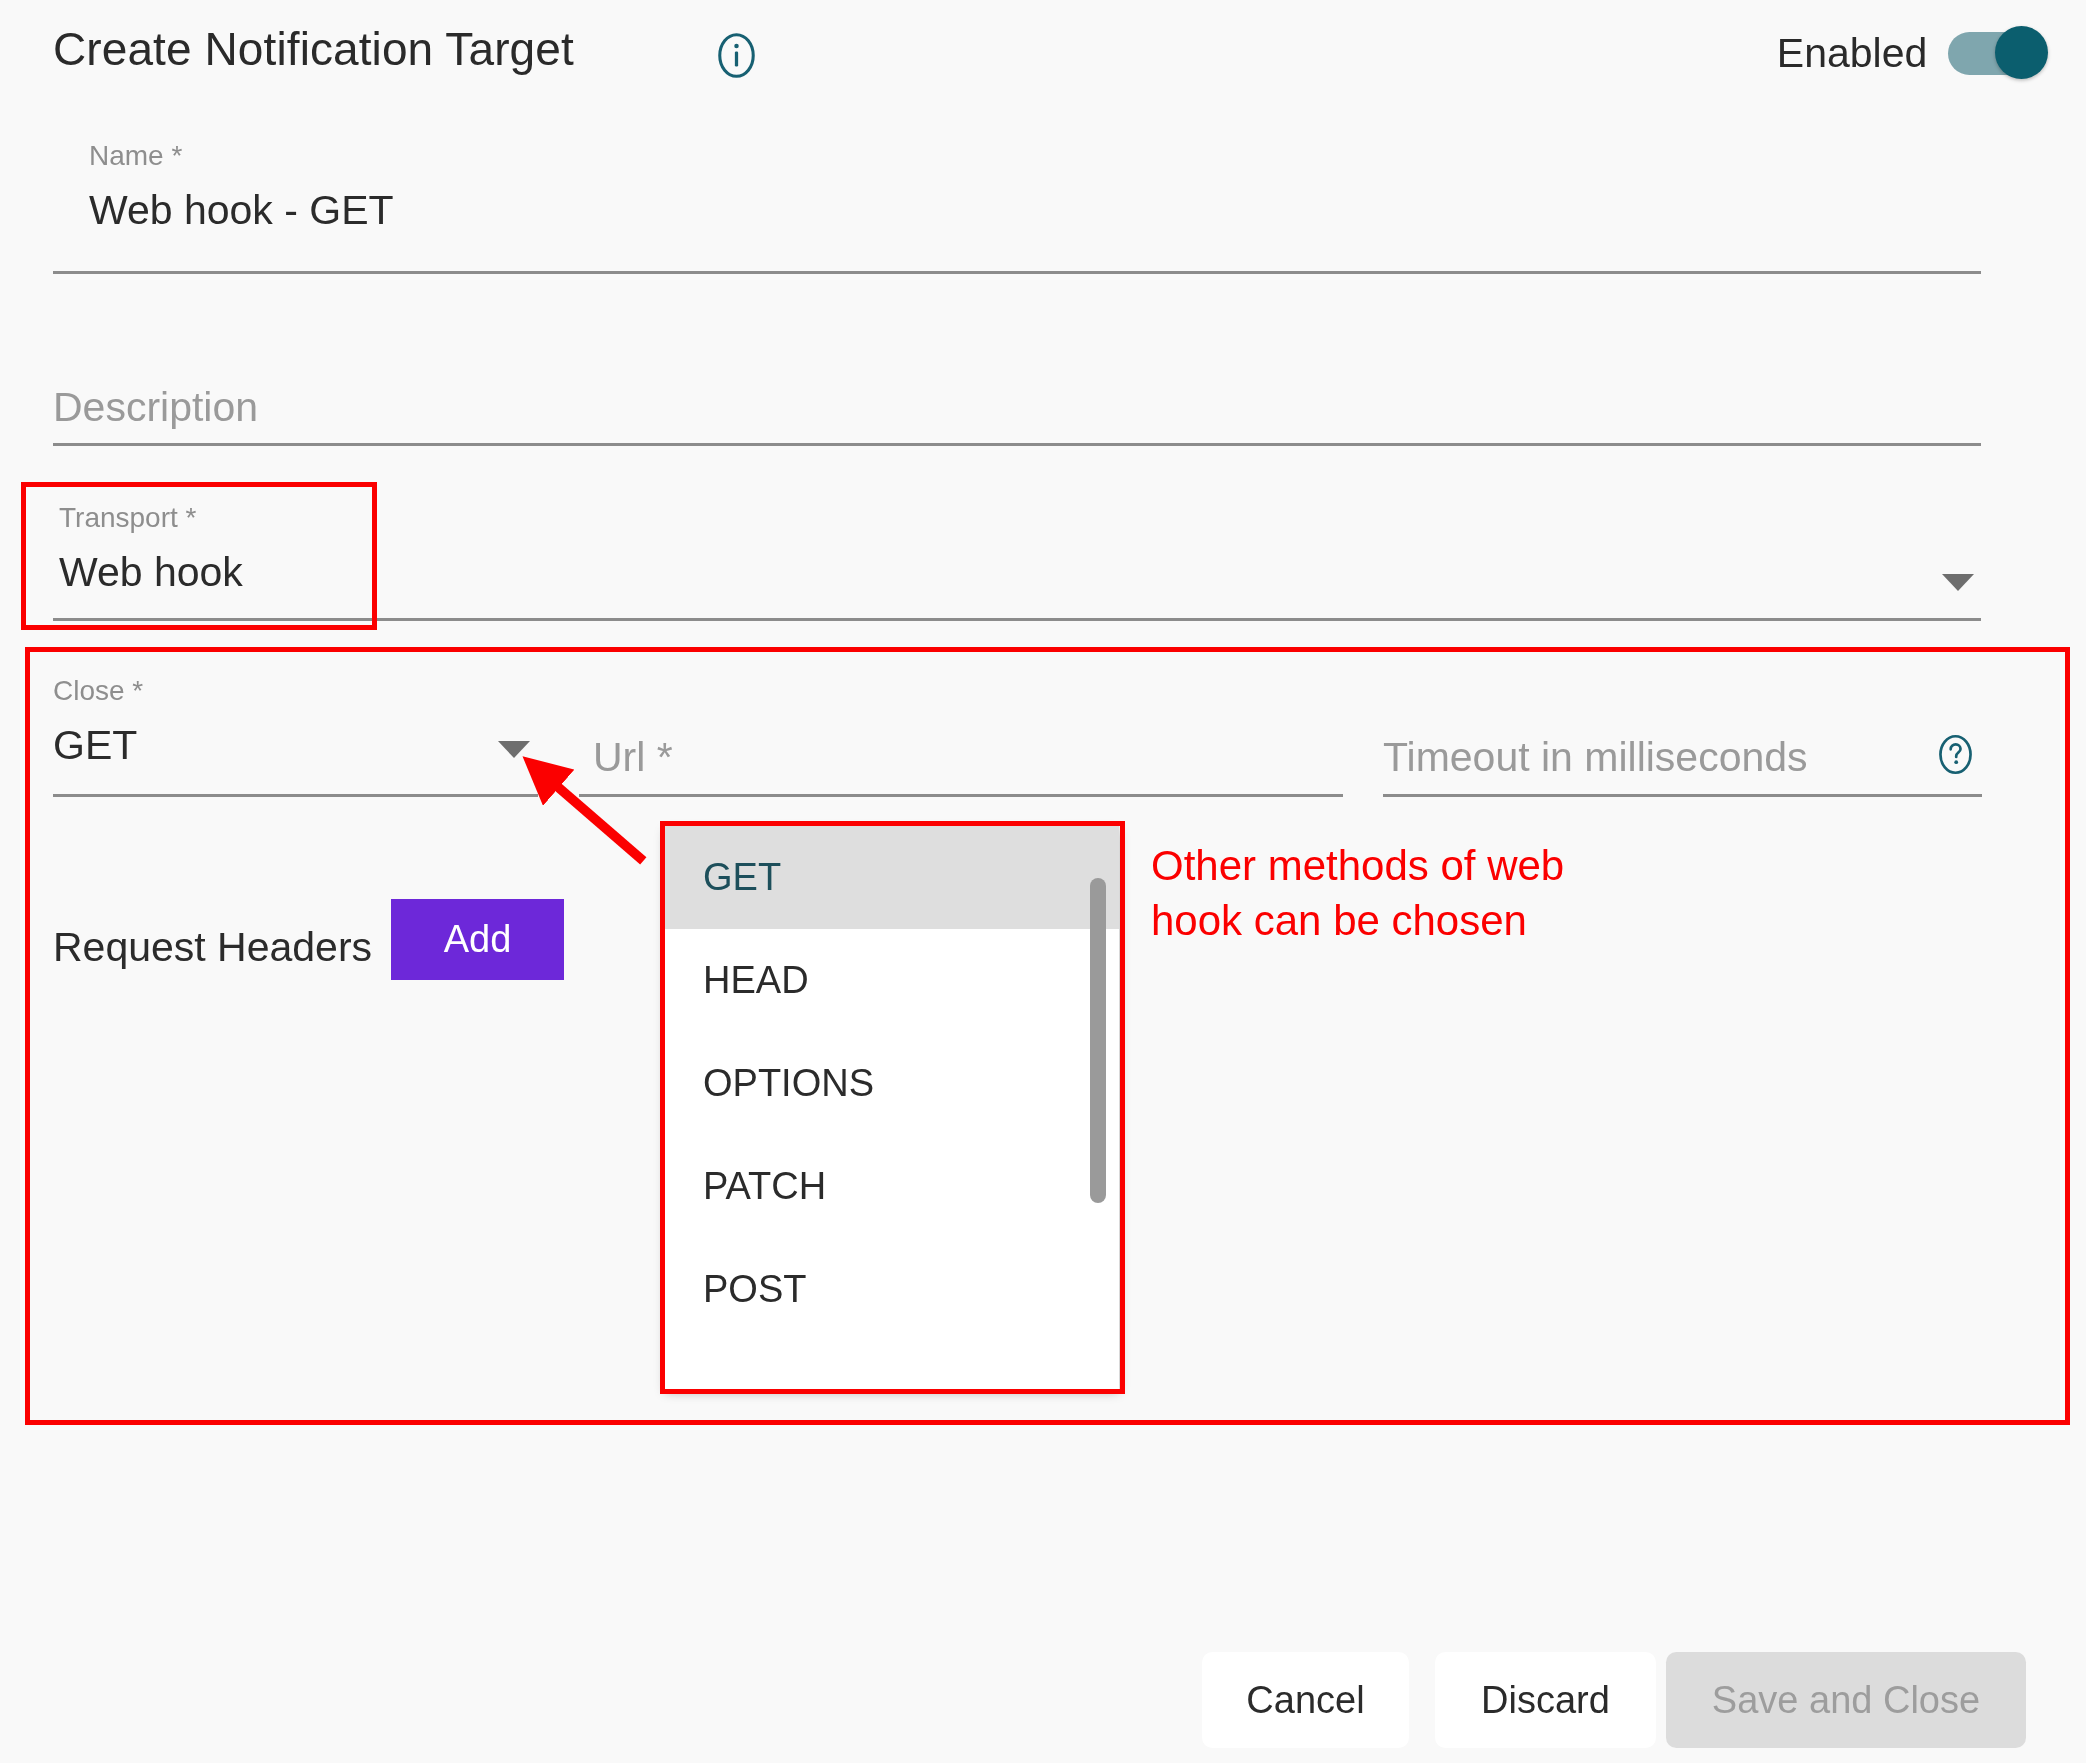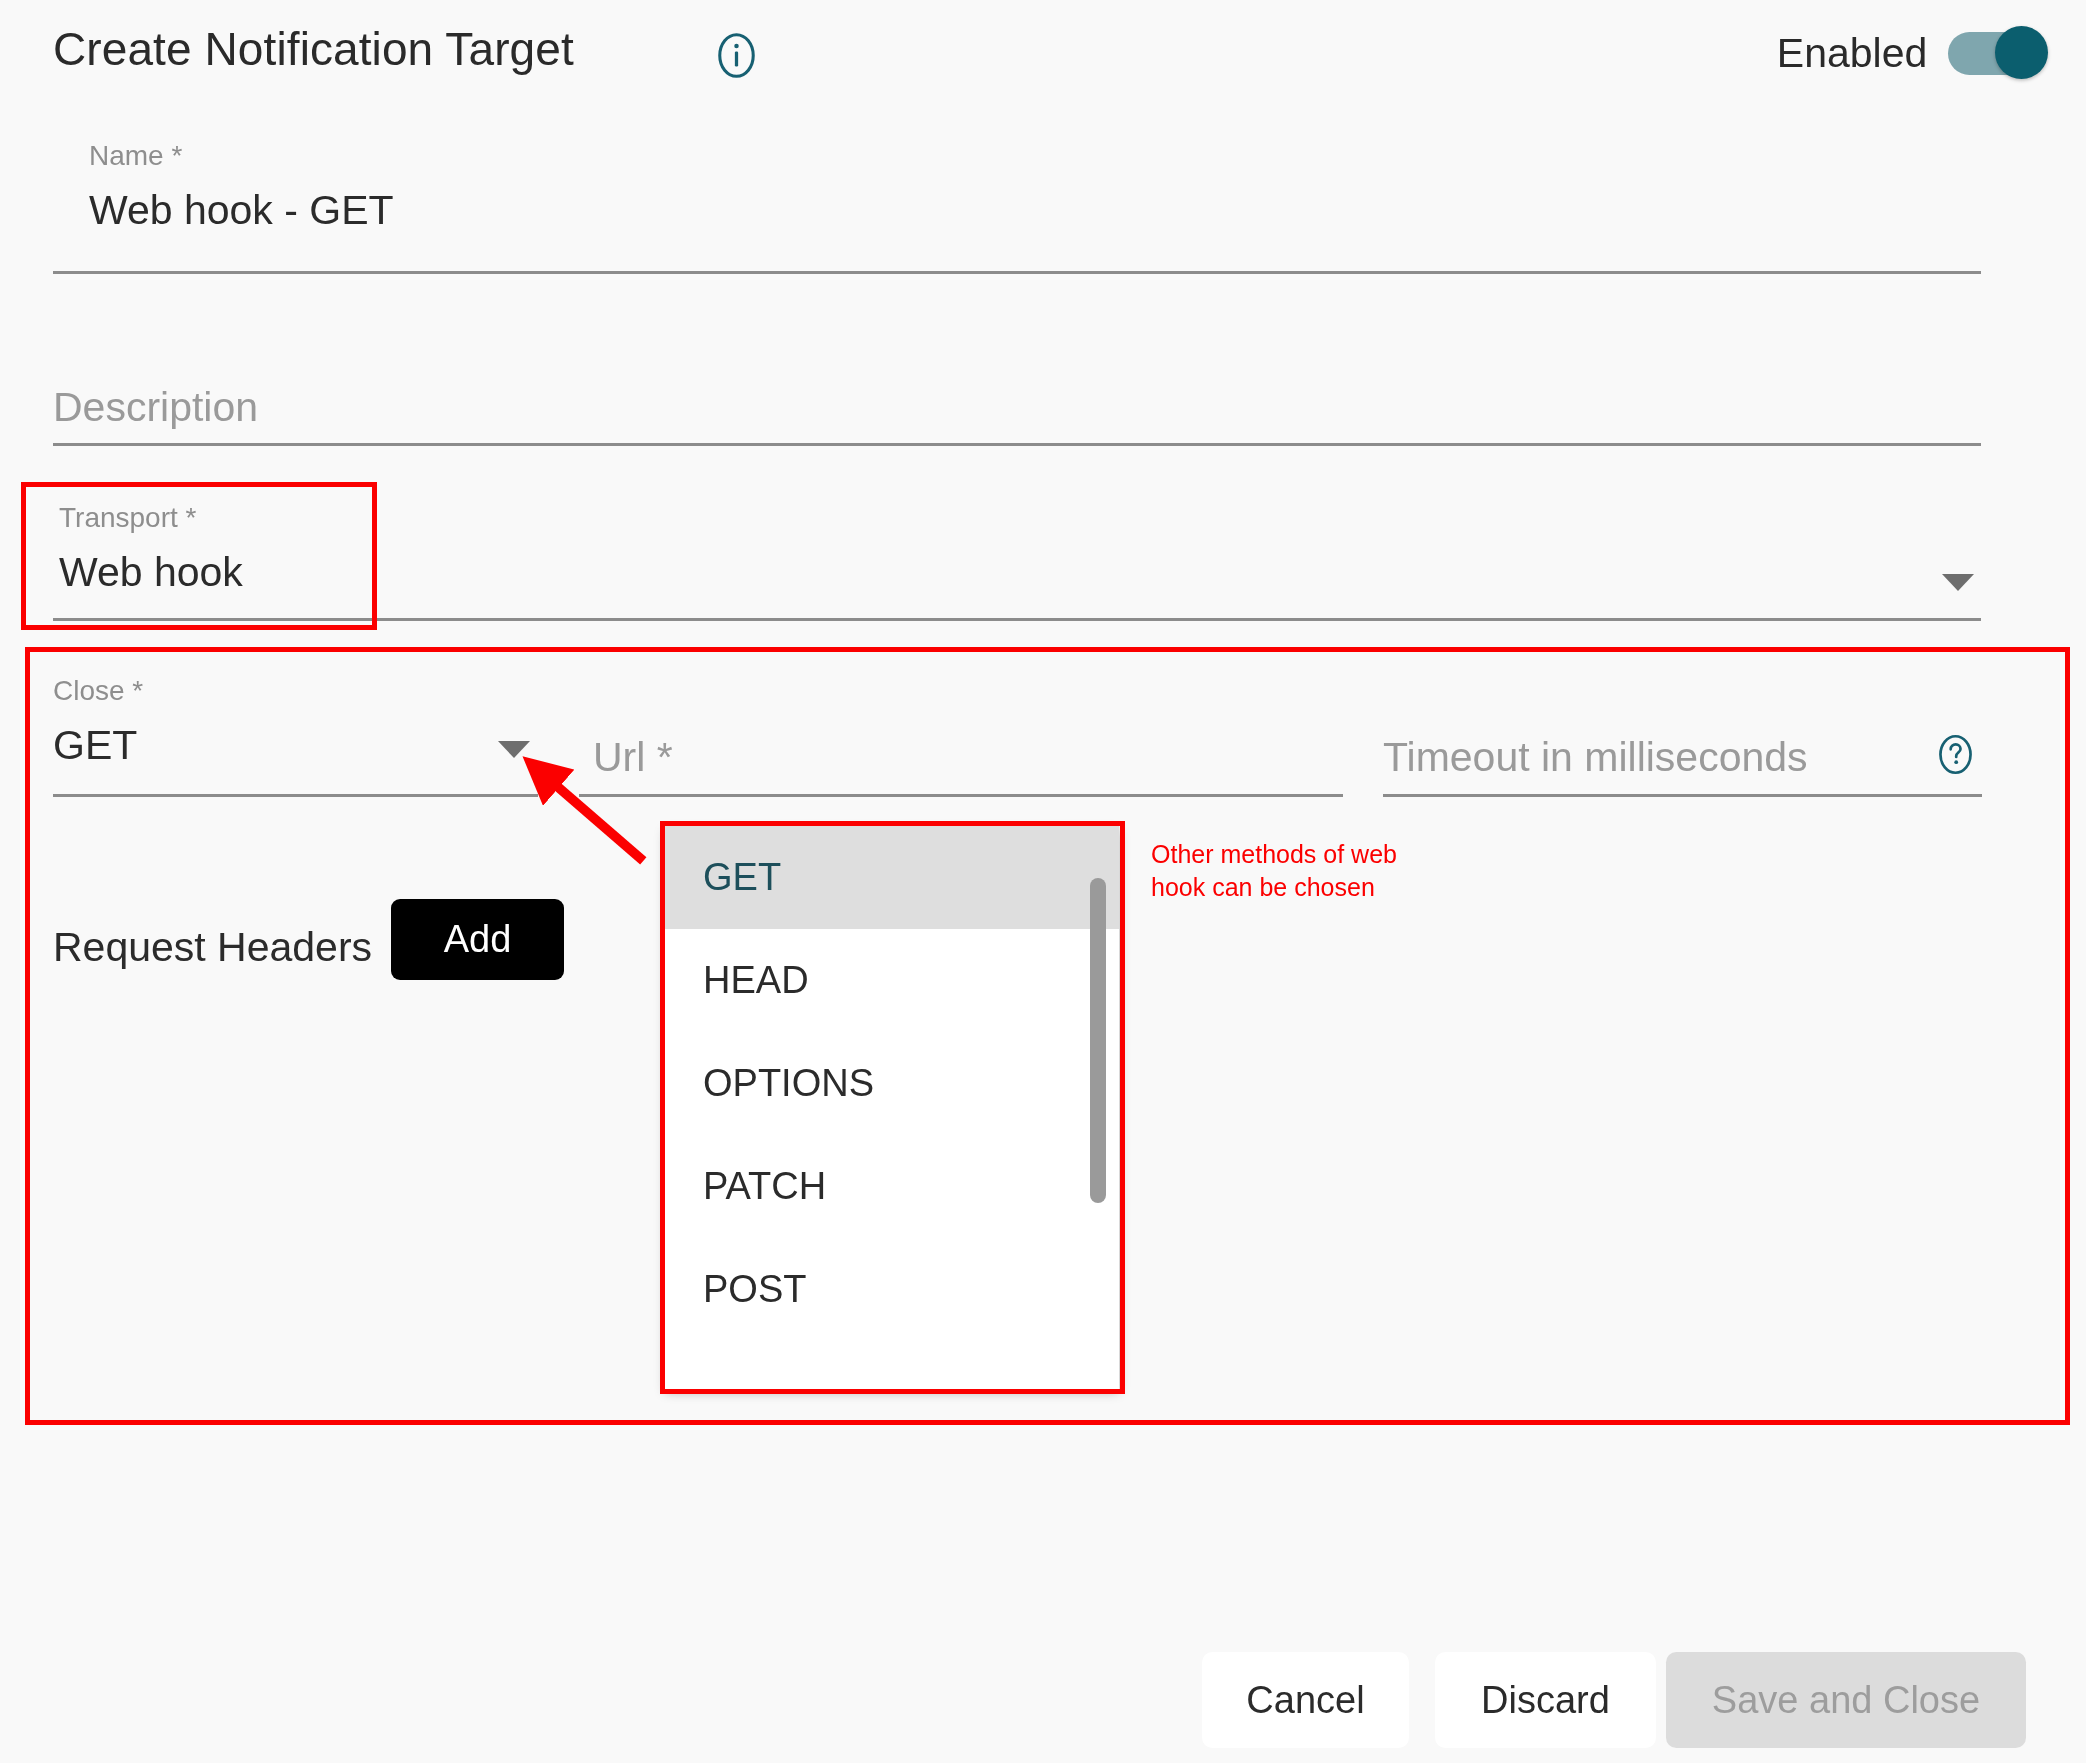--- a/index.html
+++ b/index.html
@@ -96,21 +96,21 @@
 
   
   .redbox {
     position: absolute;
     border: 5.2px solid #fb0000;
     pointer-events: none;
   }
   .redtext {
     position: absolute;
     color: #fb0000;
-    font-size: 25px;
+    font-size: 42px;
     line-height: 1.32;
     font-family: "Liberation Sans", sans-serif;
     white-space: pre-line;
   }
 
   
   .dropdown-panel {
     position: absolute;
     background: #ffffff;
     box-shadow: 0 4.4px 10.3px rgba(0,0,0,.28);
@@ -139,23 +139,23 @@
 
   
   .req-label {
     position: absolute;
     font-size: 41px;
     color: #2b2b2b;
     white-space: nowrap;
   }
   .add-btn {
     position: absolute;
-    background: #000000;
+    background: #6d28d9;
     border: none;
-    border-radius: 9px;
+    border-radius: 0;
     color: #ffffff;
     font-size: 38px;
     font-family: "Liberation Sans", sans-serif;
     cursor: pointer;
   }
 
   
   .footer-btn {
     position: absolute;
     border: none;

